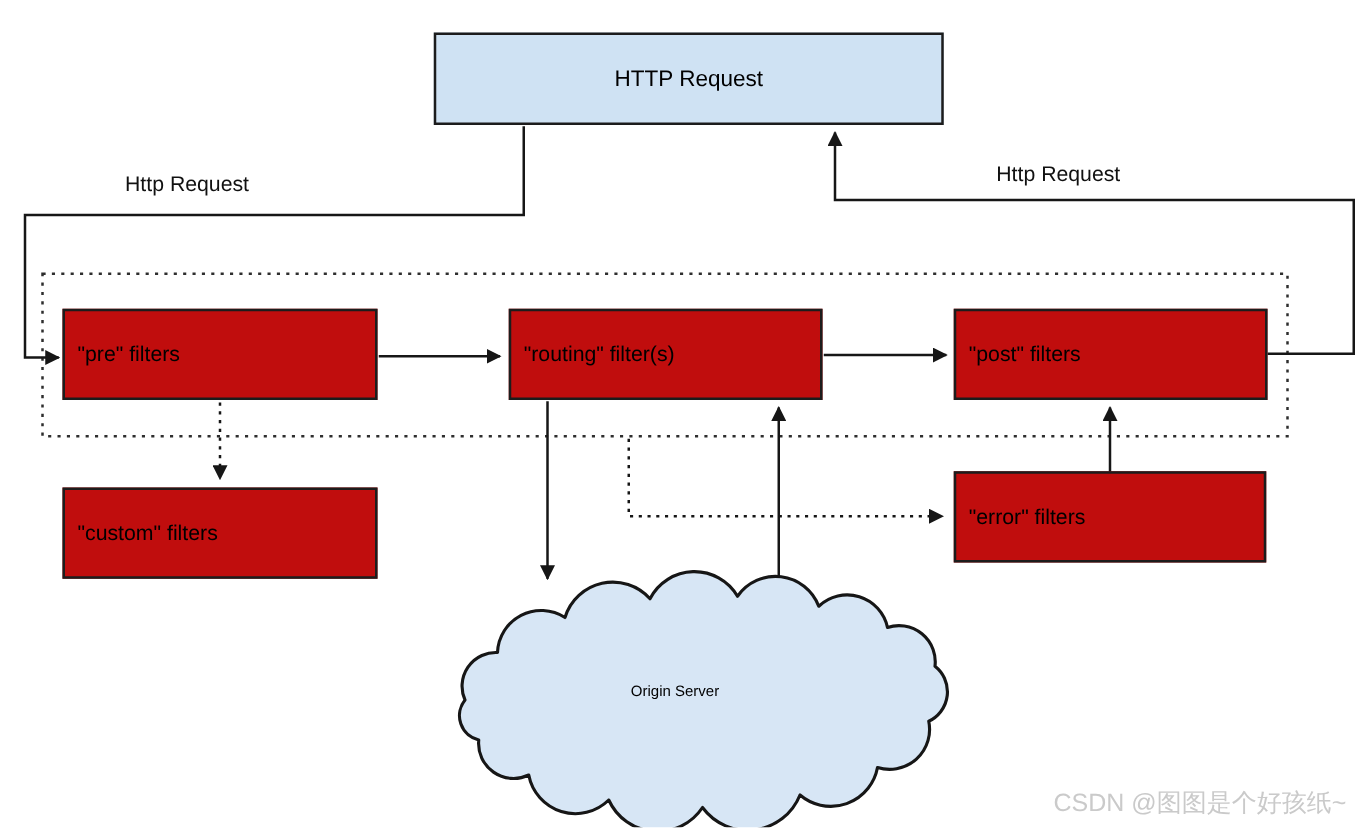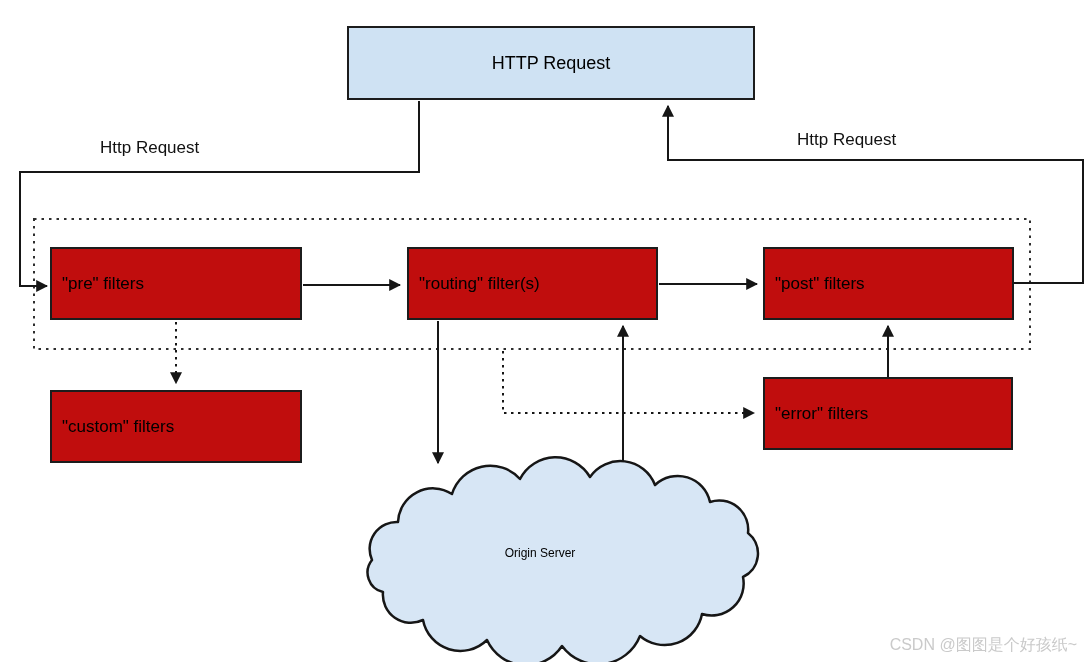--- a/index.html
+++ b/index.html
@@ -54,21 +54,21 @@
     top: 546px;
     width: 240px;
     text-align: center;
     font-size: 12px;
     color: #000000;
   }
   .watermark {
     position: absolute;
     right: 14px;
     bottom: 6px;
-    font-size: 16px;
+    font-size: 20px;
     color: #cacaca;
     text-shadow: 1px 1px 0 #ffffff;
     white-space: nowrap;
   }
   
   #http-request-box { left: 347px; top: 26px;  width: 408px; height: 74px; }
   #pre-box          { left: 50px;  top: 247px; width: 252px; height: 73px; }
   #routing-box      { left: 407px; top: 247px; width: 251px; height: 73px; }
   #post-box         { left: 763px; top: 247px; width: 251px; height: 73px; }
   #custom-box       { left: 50px;  top: 390px; width: 252px; height: 73px; }

